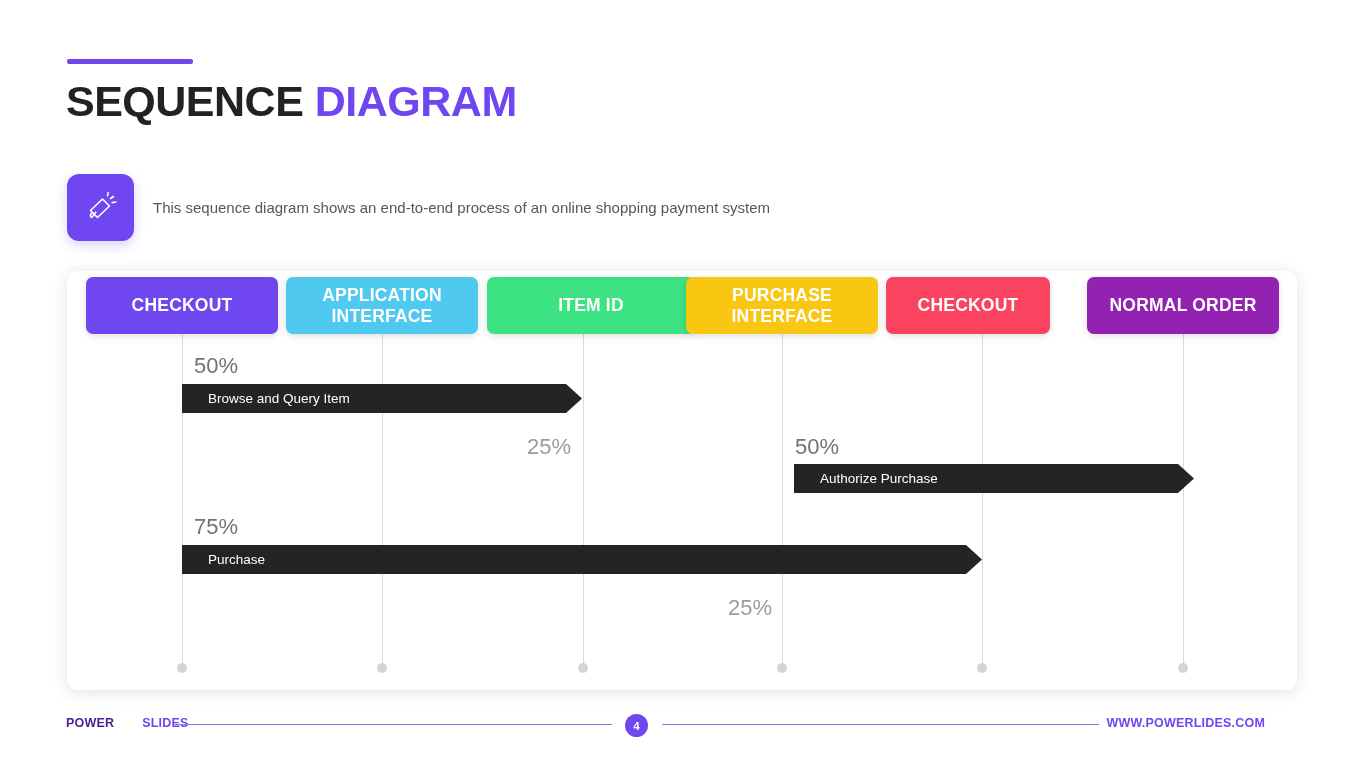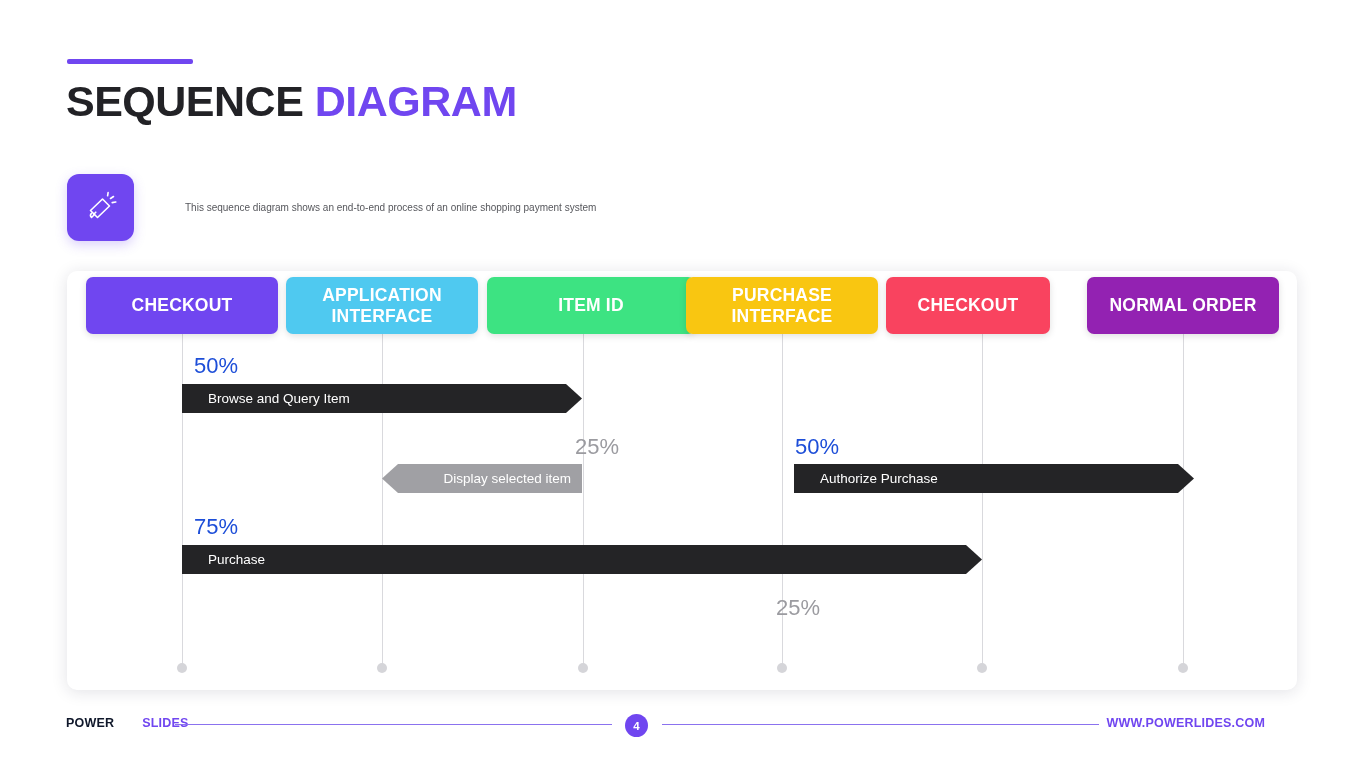--- a/index.html
+++ b/index.html
@@ -49,22 +49,22 @@
     height: 67px;
     border-radius: 12px;
     background: #7046F0;
     display: flex;
     align-items: center;
     justify-content: center;
     flex: none;
     box-shadow: 0 4px 12px rgba(112,70,240,0.25);
   }
   .subtitle-text {
-    margin-left: 51px;
-    font-size: 10px;
+    margin-left: 19px;
+    font-size: 15px;
     color: #56575c;
     white-space: nowrap;
   }
 
   
   .panel {
     position: absolute;
     left: 67px;
     top: 271px;
     width: 1230px;
@@ -130,22 +130,22 @@
     width: 1365px;
     height: 767px;
     pointer-events: none;
   }
   .msg-pct {
     position: absolute;
     font-size: 22px;
     font-weight: normal;
     white-space: nowrap;
   }
-  .msg-pct.dark { color: #1d4ed8; }
-  .msg-pct.light { color: #9b9ba0; margin-left: 48px; }
+  .msg-pct.dark { color: #737373; }
+  .msg-pct.light { color: #9b9ba0; }
 
   .msg-bar {
     position: absolute;
     height: 29px;
     display: flex;
     align-items: center;
     color: #ffffff;
     font-size: 13.5px;
     white-space: nowrap;
   }
@@ -161,21 +161,21 @@
     padding-right: 11px;
     justify-content: flex-end;
   }
 
   
   .footer { position: absolute; left: 0; top: 712px; width: 1365px; height: 30px; }
   .brand {
     position: absolute; left: 66px; top: 4px;
     font-size: 12.5px; font-weight: bold; letter-spacing: 0.2px;
   }
-  .brand .b-dark { color: #0f172a; }
+  .brand .b-dark { color: #4c1d95; }
   .brand .b-accent { color: #7046F0; padding-left: 28px; }
   .foot-line {
     position: absolute; top: 12px; height: 1px; background: #8b72ef;
   }
   .page-badge {
     position: absolute; left: 625px; top: 2px;
     width: 23px; height: 23px; border-radius: 50%;
     background: #7046F0; color: #ffffff;
     font-size: 11.5px; font-weight: bold;
     display: flex; align-items: center; justify-content: center;
@@ -242,23 +242,20 @@
     <div class="actor" style="left: 1087px; width: 192px; background: rgb(147, 34, 178);">
       <span>NORMAL ORDER</span>
     </div>
   </div>
 <div class="messages" id="messages">
     <div class="msg-pct dark" style="top: 353px; left: 194px;">50%</div>
     <div class="msg-bar dark right" style="left: 182px; width: 400px; top: 384px;">
       <span>Browse and Query Item</span>
     </div>
     <div class="msg-pct light" style="top: 434px; left: 382px; width: 200px; text-align: right; padding-right: 11px;">25%</div>
-    <div class="msg-bar light left" style="left: 382px; width: 200px; top: 464px;">
-      <span>Display selected item</span>
-    </div>
     <div class="msg-pct dark" style="top: 434px; left: 795px;">50%</div>
     <div class="msg-bar dark right" style="left: 783px; width: 400px; top: 464px; margin-left: 11px;">
       <span>Authorize Purchase</span>
     </div>
     <div class="msg-pct dark" style="top: 514px; left: 194px;">75%</div>
     <div class="msg-bar dark right" style="left: 182px; width: 800px; top: 545px;">
       <span>Purchase</span>
     </div>
     <div class="msg-pct light" style="top: 595px; left: 583px; width: 200px; text-align: right; padding-right: 11px;">25%</div>
   </div>

